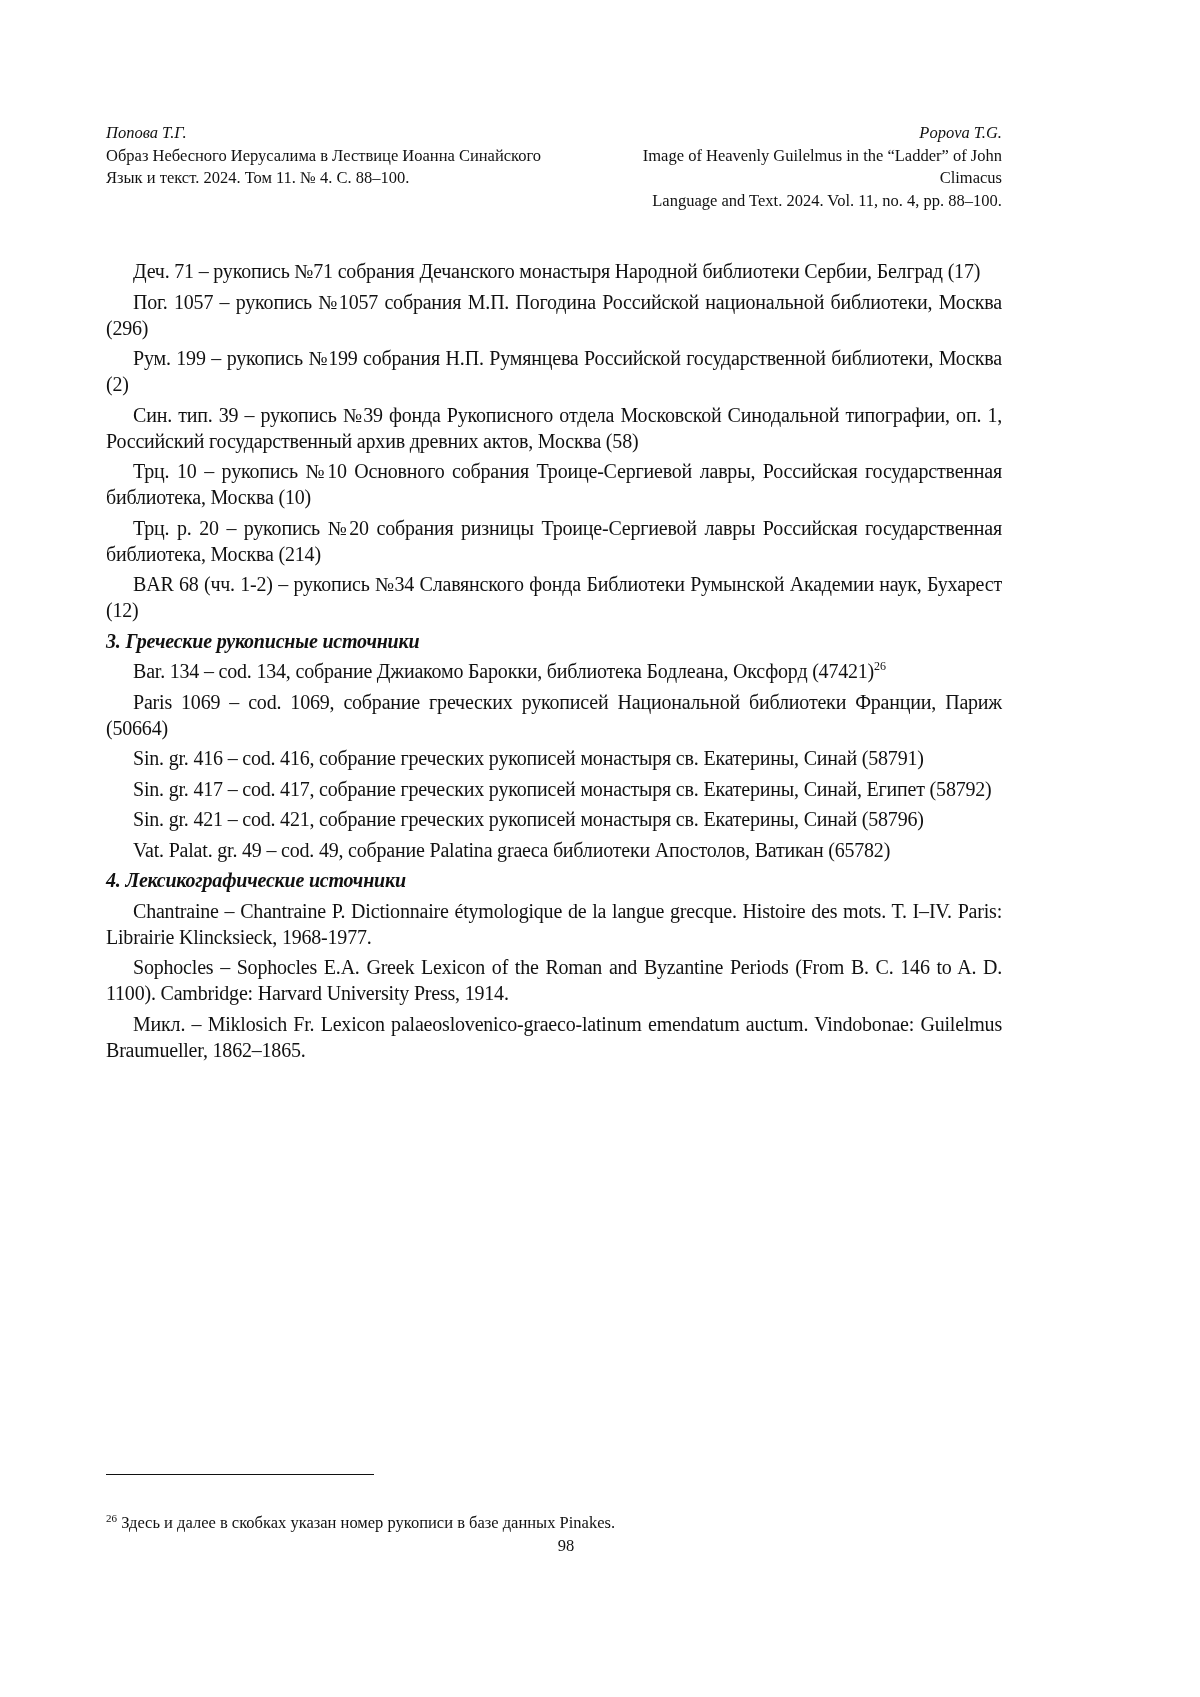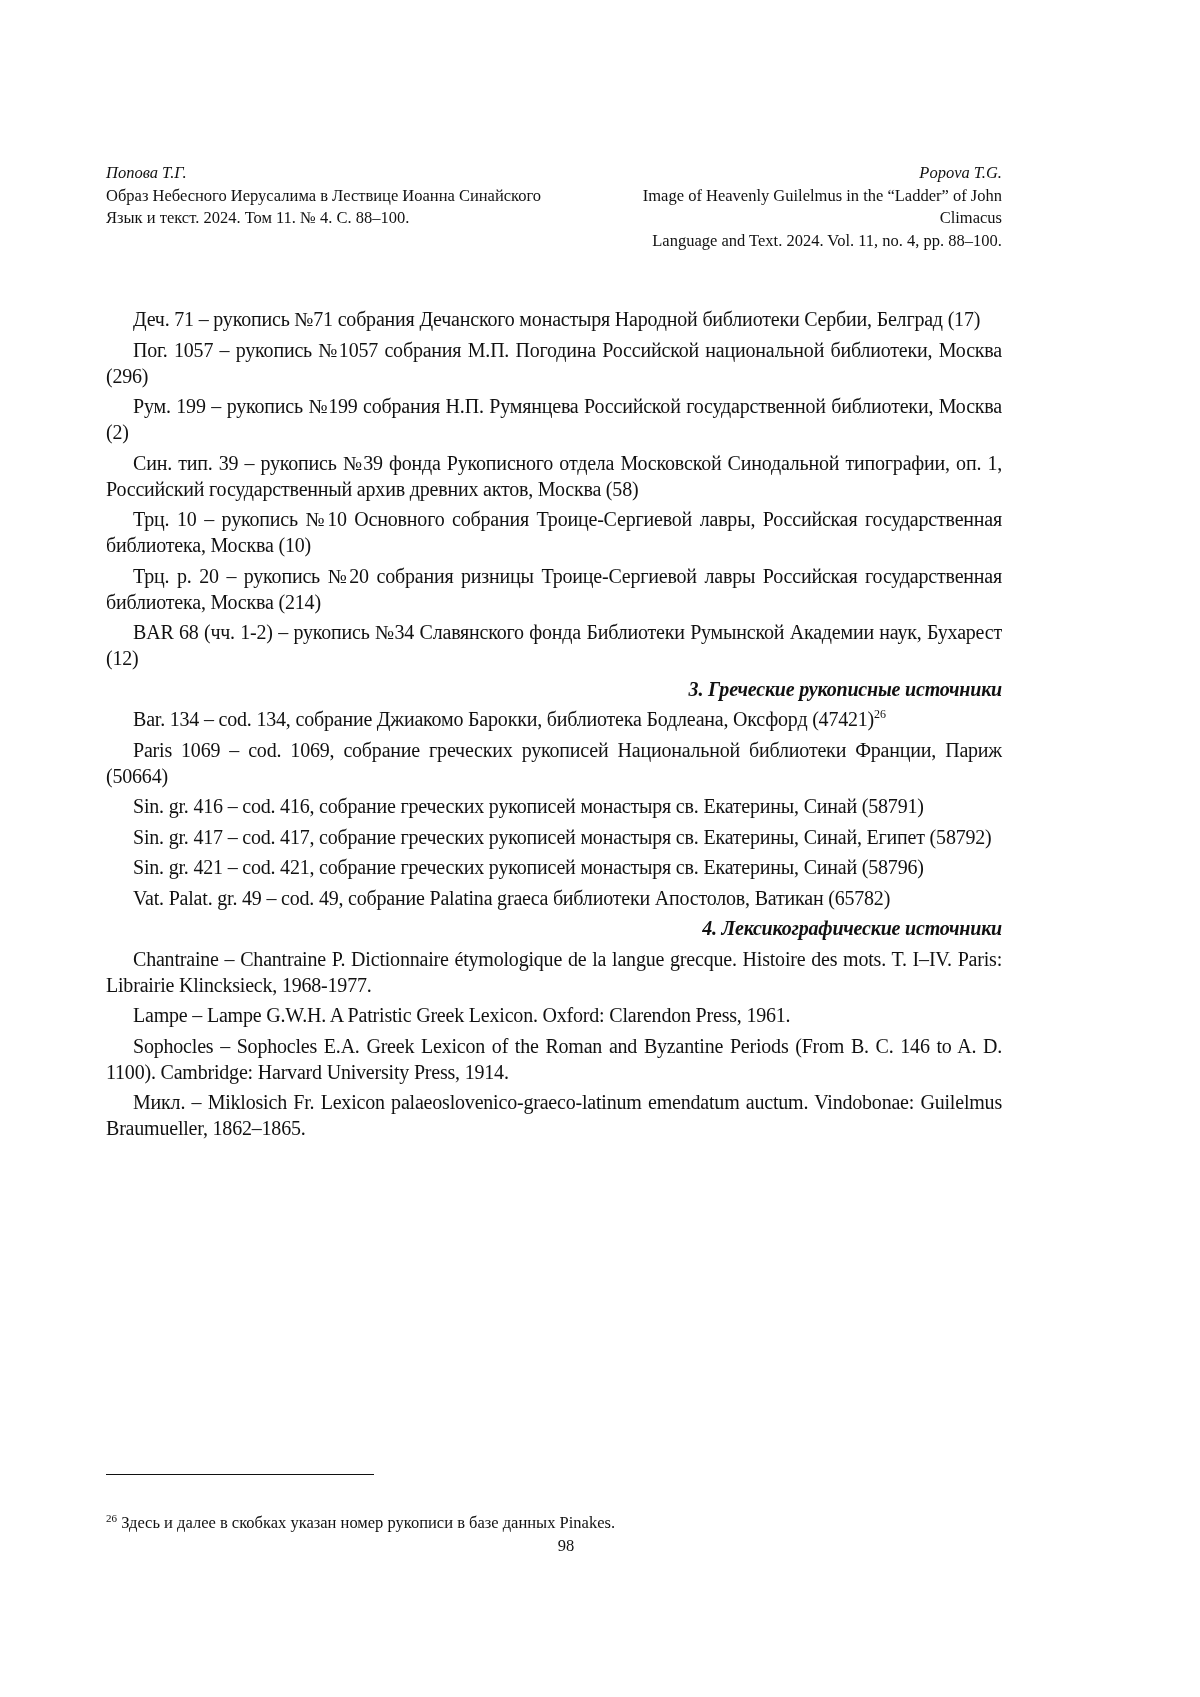--- a/index.html
+++ b/index.html
@@ -35,45 +35,43 @@
     .header .col-left {
       width: 440px;
       text-align: left;
     }
     .header .col-right {
       width: 420px;
       text-align: right;
     }
     .header .author {
       font-style: italic;
-      margin-top: 40px;
     }
     
     .body {
       position: absolute;
       top: 258px;
       left: 0;
       width: 896px;
       font-size: 20px;
       line-height: 26px;
       letter-spacing: -0.2px;
-      margin-top: 48px;
     }
     .entry {
       text-indent: 27px;
       text-align: justify;
       margin: 0 0 4.5px 0;
     }
     .entry sup {
       font-size: 12px;
       line-height: 0;
       vertical-align: 8px;
     }
     .section-title {
-      text-align: right;
+      text-align: left;
       font-weight: bold;
       font-style: italic;
       margin: 0 0 4.5px 0;
     }
     
     .footnote-rule {
       position: absolute;
       top: 1474px;
       left: 0;
       width: 268px;
@@ -134,21 +132,20 @@
     <p class="entry"><span>Bar. 134 – cod. 134, собрание Джиакомо Барокки, библиотека Бодлеана, Оксфорд (47421)</span><sup>26</sup></p>
     <p class="entry">Paris 1069 – cod. 1069, собрание греческих рукописей Национальной библиотеки Франции, Париж (50664)</p>
     <p class="entry">Sin. gr. 416 – cod. 416, собрание греческих рукописей монастыря св. Екатерины, Синай (58791)</p>
     <p class="entry">Sin. gr. 417 – cod. 417, собрание греческих рукописей монастыря св. Екатерины, Синай, Египет (58792)</p>
     <p class="entry">Sin. gr. 421 – cod. 421, собрание греческих рукописей монастыря св. Екатерины, Синай (58796)</p>
     <p class="entry">Vat. Palat. gr. 49 – cod. 49, собрание Palatina graeca библиотеки Апостолов, Ватикан (65782)</p>
 
     <p class="section-title">4. Лексикографические источники</p>
 
     <p class="entry">Chantraine – Chantraine P. Dictionnaire étymologique de la langue grecque. Histoire des mots. T. I–IV. Paris: Librairie Klincksieck, 1968-1977.</p>
-    <p class="entry">Lampe – Lampe G.W.H. A Patristic Greek Lexicon. Oxford: Clarendon Press, 1961.</p>
     <p class="entry">Sophocles – Sophocles E.A. Greek Lexicon of the Roman and Byzantine Periods (From B. C. 146 to A. D. 1100). Cambridge: Harvard University Press, 1914.</p>
     <p class="entry">Микл. – Miklosich Fr. Lexicon palaeoslovenico-graeco-latinum emendatum auctum. Vindobonae: Guilelmus Braumueller, 1862–1865.</p>
   </div>
 
   <div class="footnote-rule"></div>
   <div class="footnote"><sup>26</sup><span> Здесь и далее в скобках указан номер рукописи в базе данных Pinakes.</span></div>
 
   <div class="page-number">98</div>
 </div>
 

